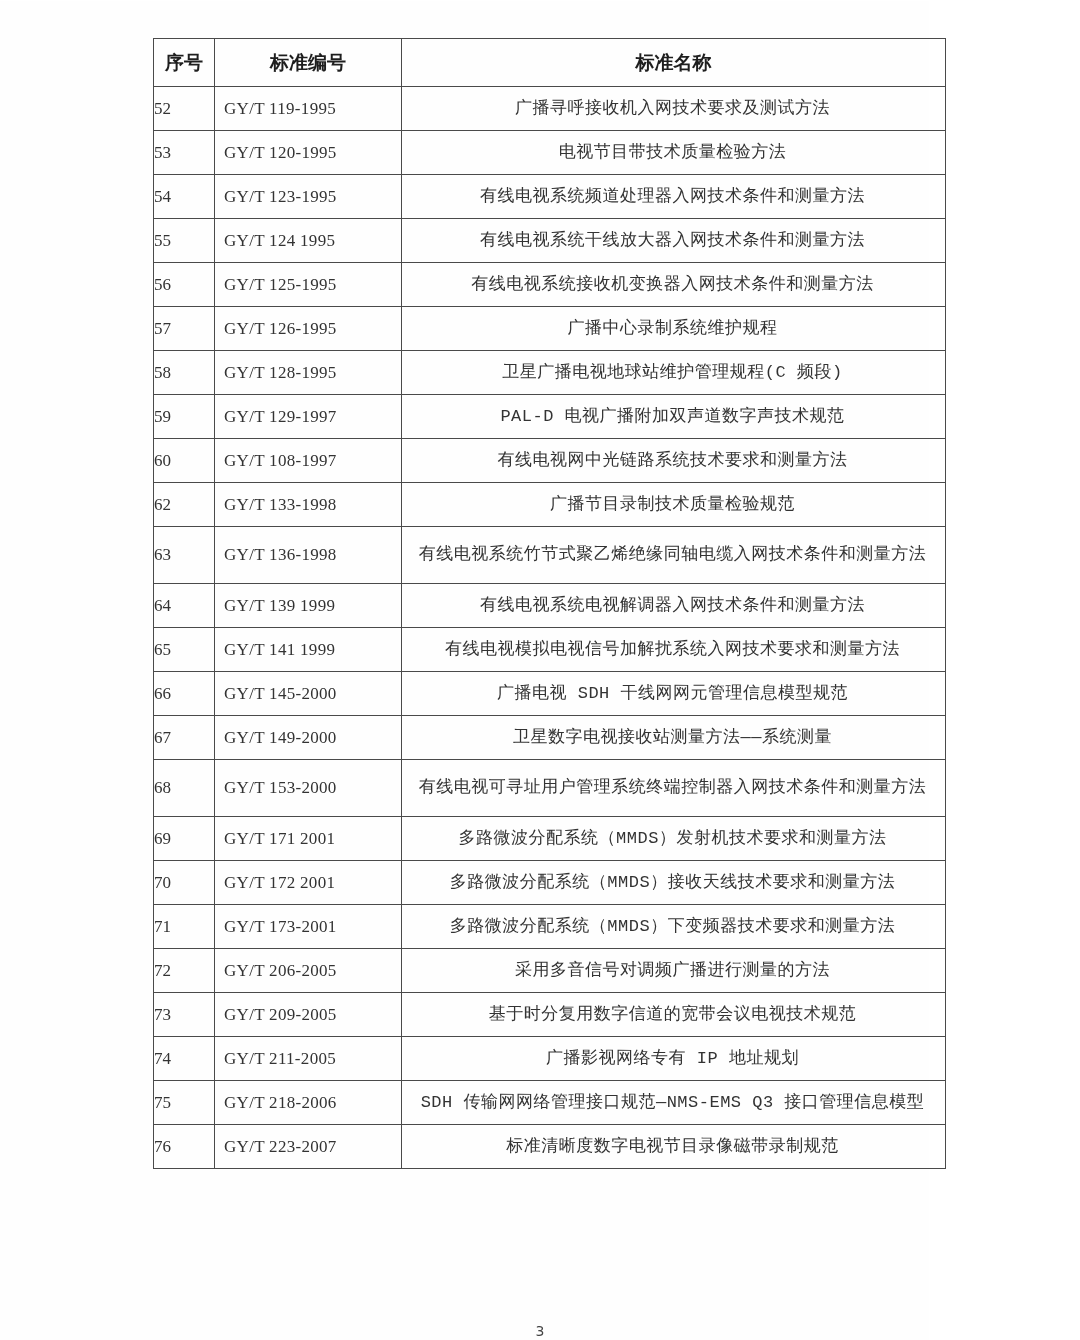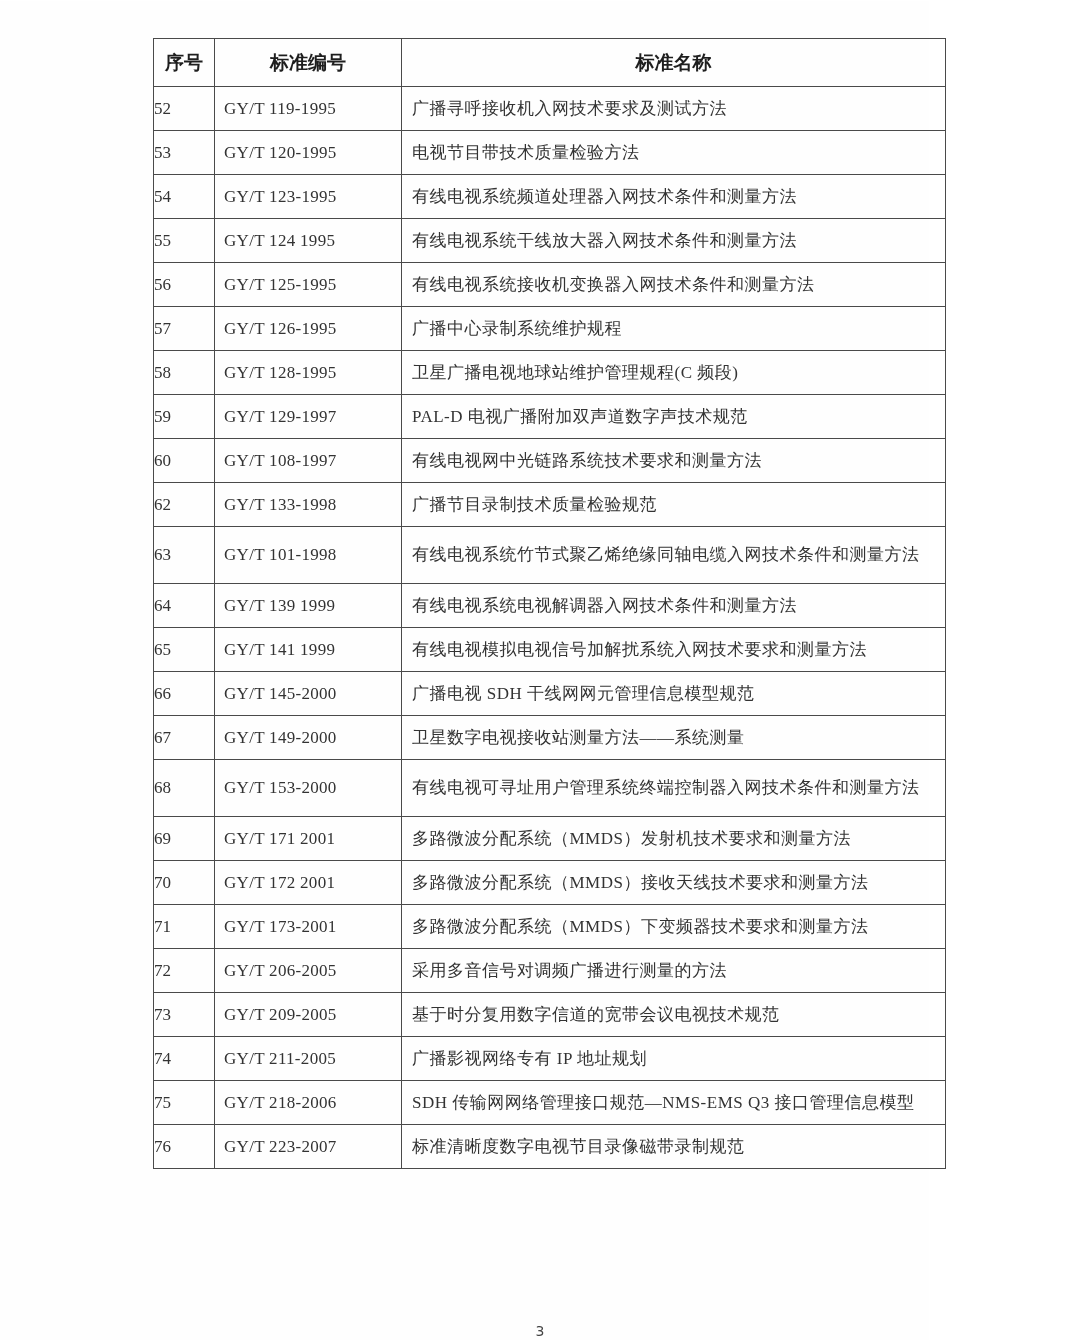--- a/index.html
+++ b/index.html
@@ -59,24 +59,25 @@
     td.code {
       padding-left: 9px !important;
       font-family: "Liberation Serif", "DejaVu Serif", serif;
       font-size: 17.5px;
       letter-spacing: 0.3px;
       white-space: pre;
     }
     td.name {
       padding-left: 10px !important;
       padding-right: 12px !important;
-      font-family: Liberation Serif, serif;
+      font-family: Liberation Mono, monospace;
       font-size: 18px;
       line-height: 28px;
       letter-spacing: 0.5px;
+      text-align: center;
     }
     .page-number {
       position: absolute;
       left: 0;
       width: 1080px;
       top: 1322px;
       text-align: center;
       font-family: "DejaVu Sans", "Liberation Sans", sans-serif;
       font-size: 14px;
       color: #444;
@@ -145,21 +146,21 @@
         <td class="code">GY/T 108-1997</td>
         <td class="name">有线电视网中光链路系统技术要求和测量方法</td>
       </tr>
       <tr>
         <td class="num">62</td>
         <td class="code">GY/T 133-1998</td>
         <td class="name">广播节目录制技术质量检验规范</td>
       </tr>
       <tr class="tall">
         <td class="num">63</td>
-        <td class="code">GY/T 101-1998</td>
+        <td class="code">GY/T 136-1998</td>
         <td class="name">有线电视系统竹节式聚乙烯绝缘同轴电缆入网技术条件和测量方法</td>
       </tr>
       <tr>
         <td class="num">64</td>
         <td class="code">GY/T 139 1999</td>
         <td class="name">有线电视系统电视解调器入网技术条件和测量方法</td>
       </tr>
       <tr>
         <td class="num">65</td>
         <td class="code">GY/T 141 1999</td>

